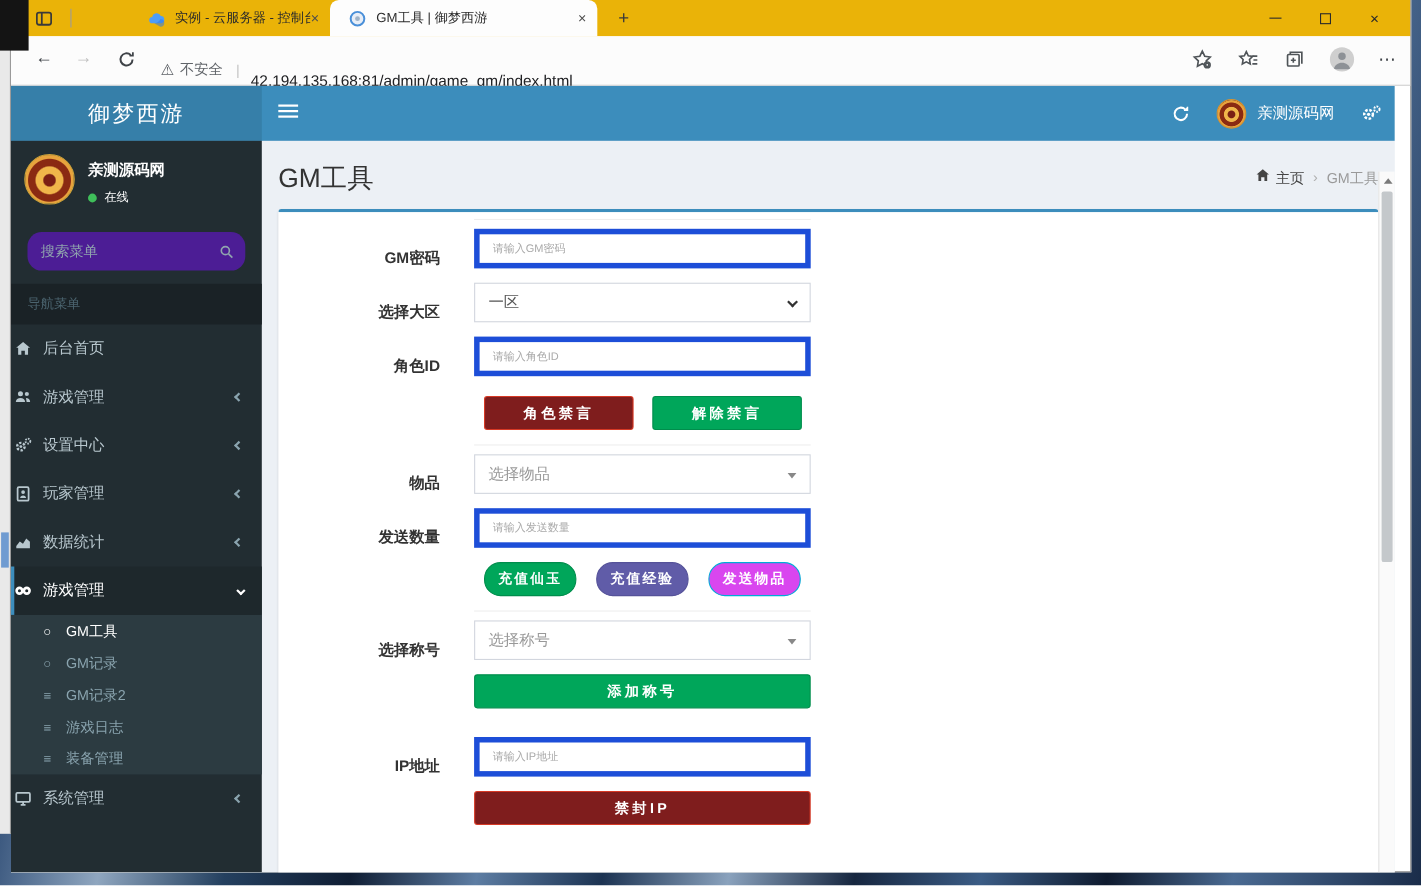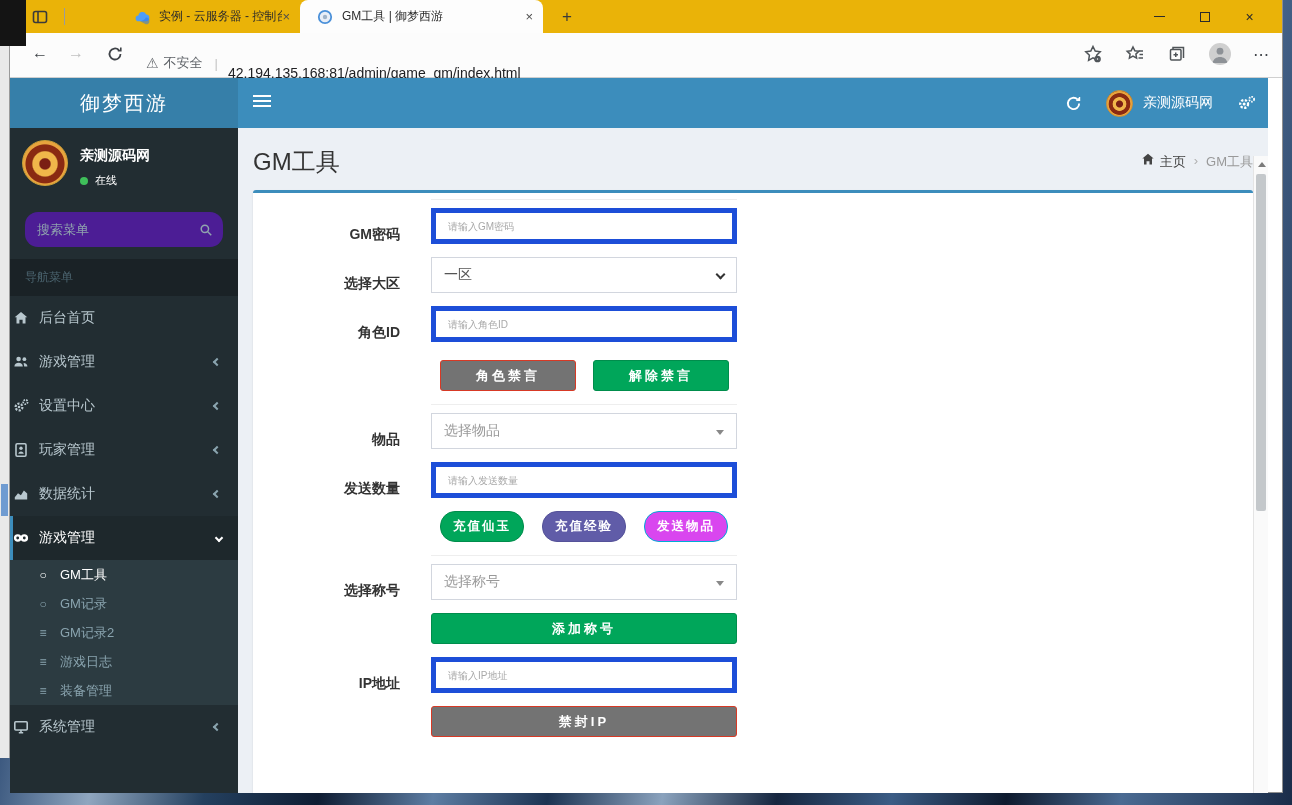--- a/index.html
+++ b/index.html
@@ -110,25 +110,25 @@
   .sel { border:1px solid #d2d6de; background:#fff; display:flex; align-items:center; padding:0 12px; position:relative; }
   .sel .val { font-size:14px; color:#555; }
   .sel2 .val { color:#999; }
   .sel-chev { position:absolute; right:12px; width:7px; height:7px; border-style:solid; border-color:#333; border-width:0 0 2px 2px; transform:rotate(-45deg); top:13px; }
   .caret { position:absolute; right:12px; top:16px; width:0; height:0; border-left:4px solid transparent; border-right:4px solid transparent; border-top:5px solid #888; }
   .btnrow { margin:18px 0 13px 172px; display:flex; gap:17px; }
   .btnrow2 { margin:8px 0 13px 172px; display:flex; gap:18px; }
   .btn { height:31px; border:1px solid transparent; border-radius:3px; color:#fff; font-size:13px; font-weight:700; letter-spacing:3px; text-align:center; line-height:29px; cursor:pointer; padding:0 2px; }
   .btn-w136 { width:136px; }
   .btn-w84 { width:84px; letter-spacing:2px; font-size:12.5px;border-radius:15px; }
-  .btn-red { background:#737373; border-color:#d73925; }
+  .btn-red { background:#7f1d1d; border-color:#d73925; }
   .btn-green { background:#00a65a; border-color:#008d4c; }
   .btn-purple { background:#605ca8; border-color:#555299; }
   .btn-cyan { background:#d946ef; border-color:#00acd6; }
-  .widebtn { margin:13px 0 13px 163px; width:306px; }
+  .widebtn { margin:13px 0 26px 163px; width:306px; }
   .mt30 { margin-top:30px; }
 
   
   .scrollbar { position:absolute; right:0; top:78px; width:15px; height:715px; background:#fafafa; border-left:1px solid #e4e4e4; }
   .sb-arrow { position:absolute; left:4px; width:0; height:0; border-left:4px solid transparent; border-right:4px solid transparent; }
   .sb-up { top:6px; border-bottom:5px solid #7a7a7a; }
   .sb-thumb { position:absolute; left:2px; top:18px; width:10px; height:337px; background:#c4c8cb; border-radius:2px; }
 
   svg { display:block; width:100%; height:100%; }
 </style>

